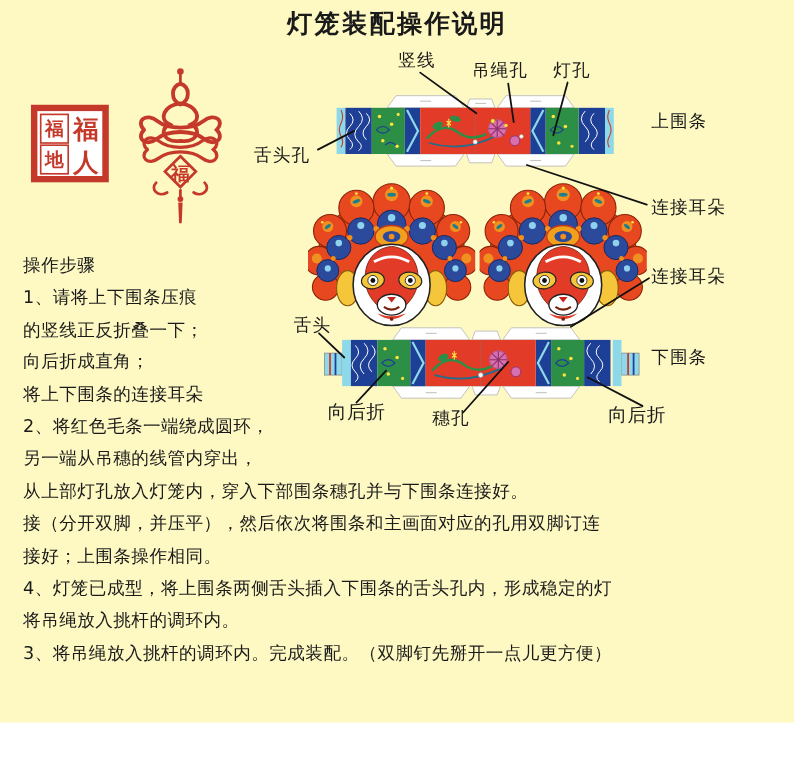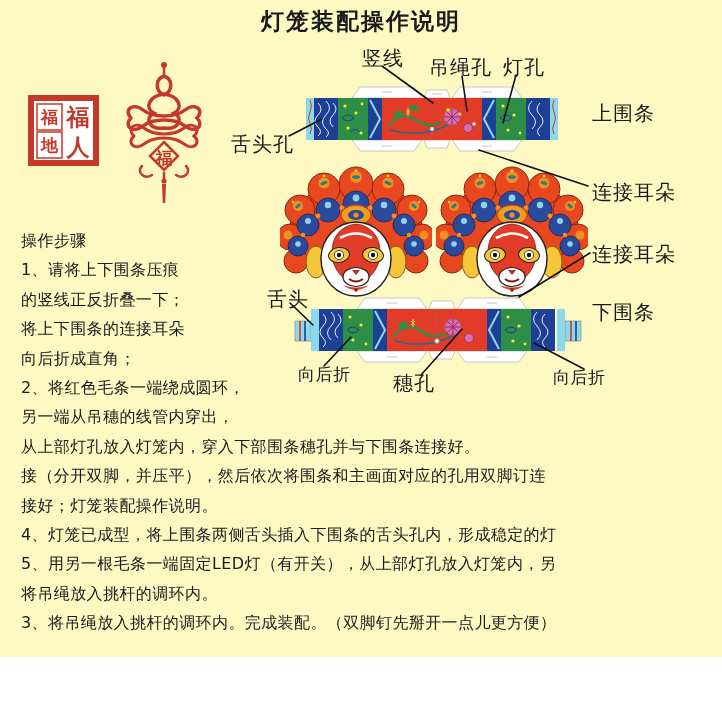--- a/index.html
+++ b/index.html
@@ -1,20 +1,20 @@
 <!DOCTYPE html>
 <html><head>
 <meta charset="utf-8">
 <style>
   html,body{margin:0;padding:0;background:#fff;}
   .page{position:relative;width:722px;height:657px;background:#fef9c3;overflow:hidden;
         font-family:"DejaVu Sans","Liberation Sans",sans-serif;color:#1a1a1a;}
   .title{position:absolute;top:6px;left:0;width:722px;text-align:center;
          font-size:23px;font-weight:bold;letter-spacing:2px;}
-  .callout{position:absolute;font-size:20px;letter-spacing:1px;white-space:nowrap;}
+  .callout{position:absolute;font-size:16px;letter-spacing:1px;white-space:nowrap;}
   .callout.small{font-size:17px;letter-spacing:0.5px;}
   .steps{position:absolute;left:21px;top:226px;width:695px;}
   .steps div{font-size:16px;line-height:29.4px;letter-spacing:0.4px;white-space:nowrap;}
   svg{display:block;}
   .abs{position:absolute;}
 </style>
 </head>
 <body>
 
 <div class="page">
@@ -298,35 +298,34 @@
   </svg>
 
   <div class="callout" style="left:362px;top:45px">竖线</div>
   <div class="callout" style="left:429px;top:54px">吊绳孔</div>
   <div class="callout" style="left:503px;top:54px">灯孔</div>
   <div class="callout" style="left:592px;top:100px">上围条</div>
   <div class="callout" style="left:231px;top:131px">舌头孔</div>
   <div class="callout" style="left:592px;top:179px">连接耳朵</div>
   <div class="callout" style="left:592px;top:241px">连接耳朵</div>
   <div class="callout" style="left:267px;top:286px">舌头</div>
-  <div class="callout" style="left:592px;top:299px">下围条</div>
+  <div class="callout" style="left:592px;top:315px">下围条</div>
   <div class="callout small" style="left:298px;top:363px">向后折</div>
   <div class="callout" style="left:393px;top:370px">穗孔</div>
   <div class="callout small" style="left:553px;top:366px">向后折</div>
 
   <div class="steps">
     <div>操作步骤</div>
     <div>1、请将上下围条压痕</div>
     <div>的竖线正反折叠一下；</div>
+    <div>向后折成直角；</div>
     <div>将上下围条的连接耳朵</div>
-    <div>向后折成直角；</div>
     <div>2、将红色毛条一端绕成圆环，</div>
     <div>另一端从吊穗的线管内穿出，</div>
     <div>从上部灯孔放入灯笼内，穿入下部围条穗孔并与下围条连接好。</div>
     <div>接（分开双脚，并压平），然后依次将围条和主画面对应的孔用双脚订连</div>
-    <div>接好；灯笼装配操作说明。</div>
+    <div>接好；上围条操作相同。</div>
     <div>4、灯笼已成型，将上围条两侧舌头插入下围条的舌头孔内，形成稳定的灯</div>
-    <div>5、用另一根毛条一端固定LED灯（有开关），从上部灯孔放入灯笼内，另</div>
     <div>将吊绳放入挑杆的调环内。</div>
     <div>3、将吊绳放入挑杆的调环内。完成装配。（双脚钉先掰开一点儿更方便）</div>
   </div>
 
 </div>
 
 </body></html>

